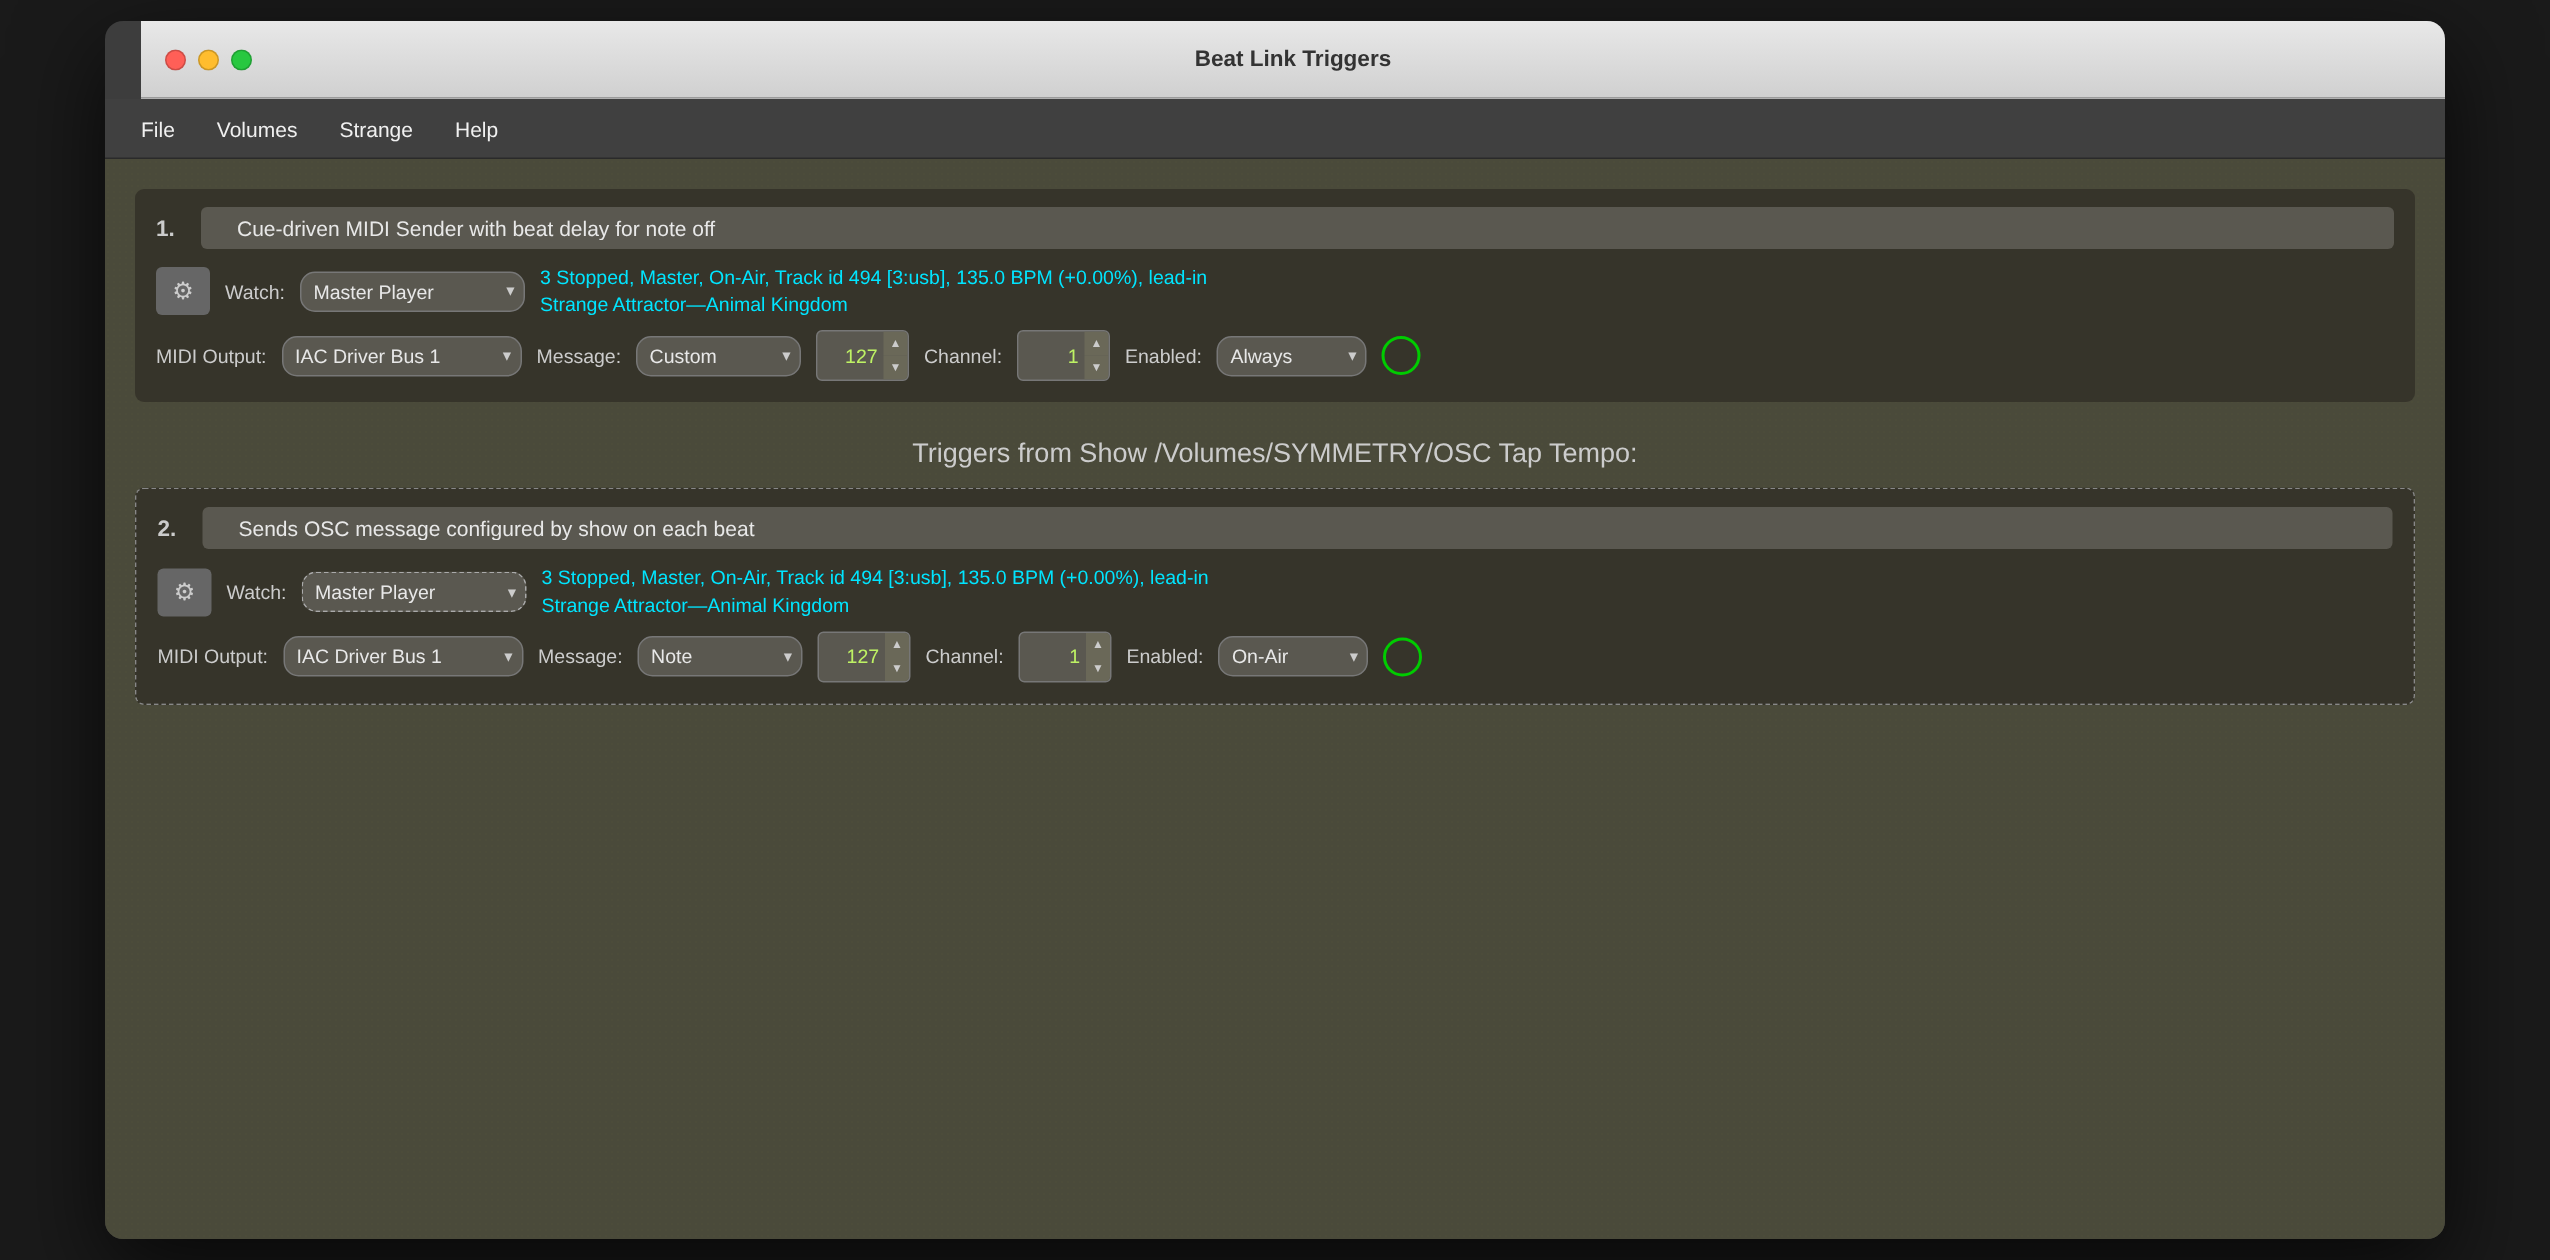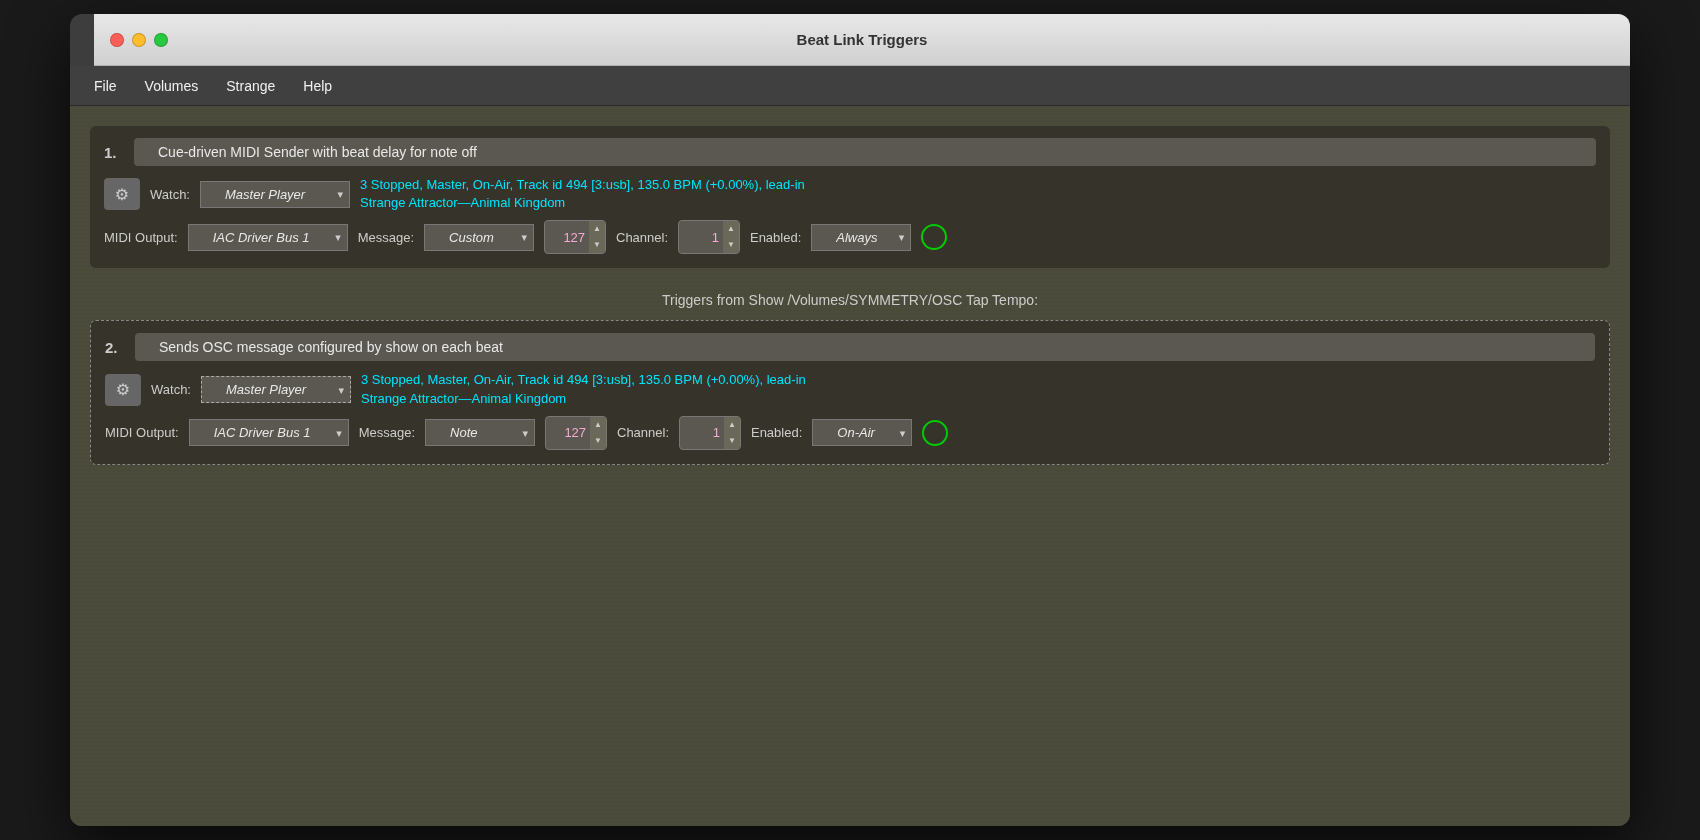--- a/index.html
+++ b/index.html
@@ -138,30 +138,29 @@
     }
 
     .label {
       color: #ccc;
       font-size: 13px;
     }
 
     .dropdown {
       background: #5a5850;
       border: 1px solid #777;
-      border-radius: 0;
+      border-radius: 10px;
       color: #e8e8e8;
       font-size: 13px;
-      padding: 5px 26px 5px 24px;
+      padding: 5px 26px 5px 8px;
       cursor: pointer;
       appearance: none;
       -webkit-appearance: none;
       position: relative;
       outline: none;
-      font-style: italic;
     }
 
     .dropdown-wrap {
       position: relative;
       display: inline-block;
     }
 
     .dropdown-wrap::after {
       content: '▾';
       position: absolute;
@@ -208,21 +207,21 @@
       align-items: center;
       background: #5a5850;
       border: 1px solid #777;
       border-radius: 4px;
       overflow: hidden;
     }
 
     .spinner-input {
       background: #5a5850;
       border: none;
-      color: #f9a8d4;
+      color: #bef264;
       font-size: 13px;
       width: 44px;
       text-align: right;
       padding: 5px 4px;
       outline: none;
     }
 
     .spinner-btns {
       display: flex;
       flex-direction: column;
@@ -245,21 +244,21 @@
       height: 26px;
       border-radius: 50%;
       border: 2px solid #00cc00;
       background: transparent;
       display: inline-block;
     }
 
     .show-separator {
       text-align: center;
       color: #ccc;
-      font-size: 14px;
+      font-size: 18px;
       padding: 8px 0 12px 0;
     }
 
     .trigger-block-2 {
       border: 1px dashed #888;
     }
   </style>
 </head>
 <body>
 

